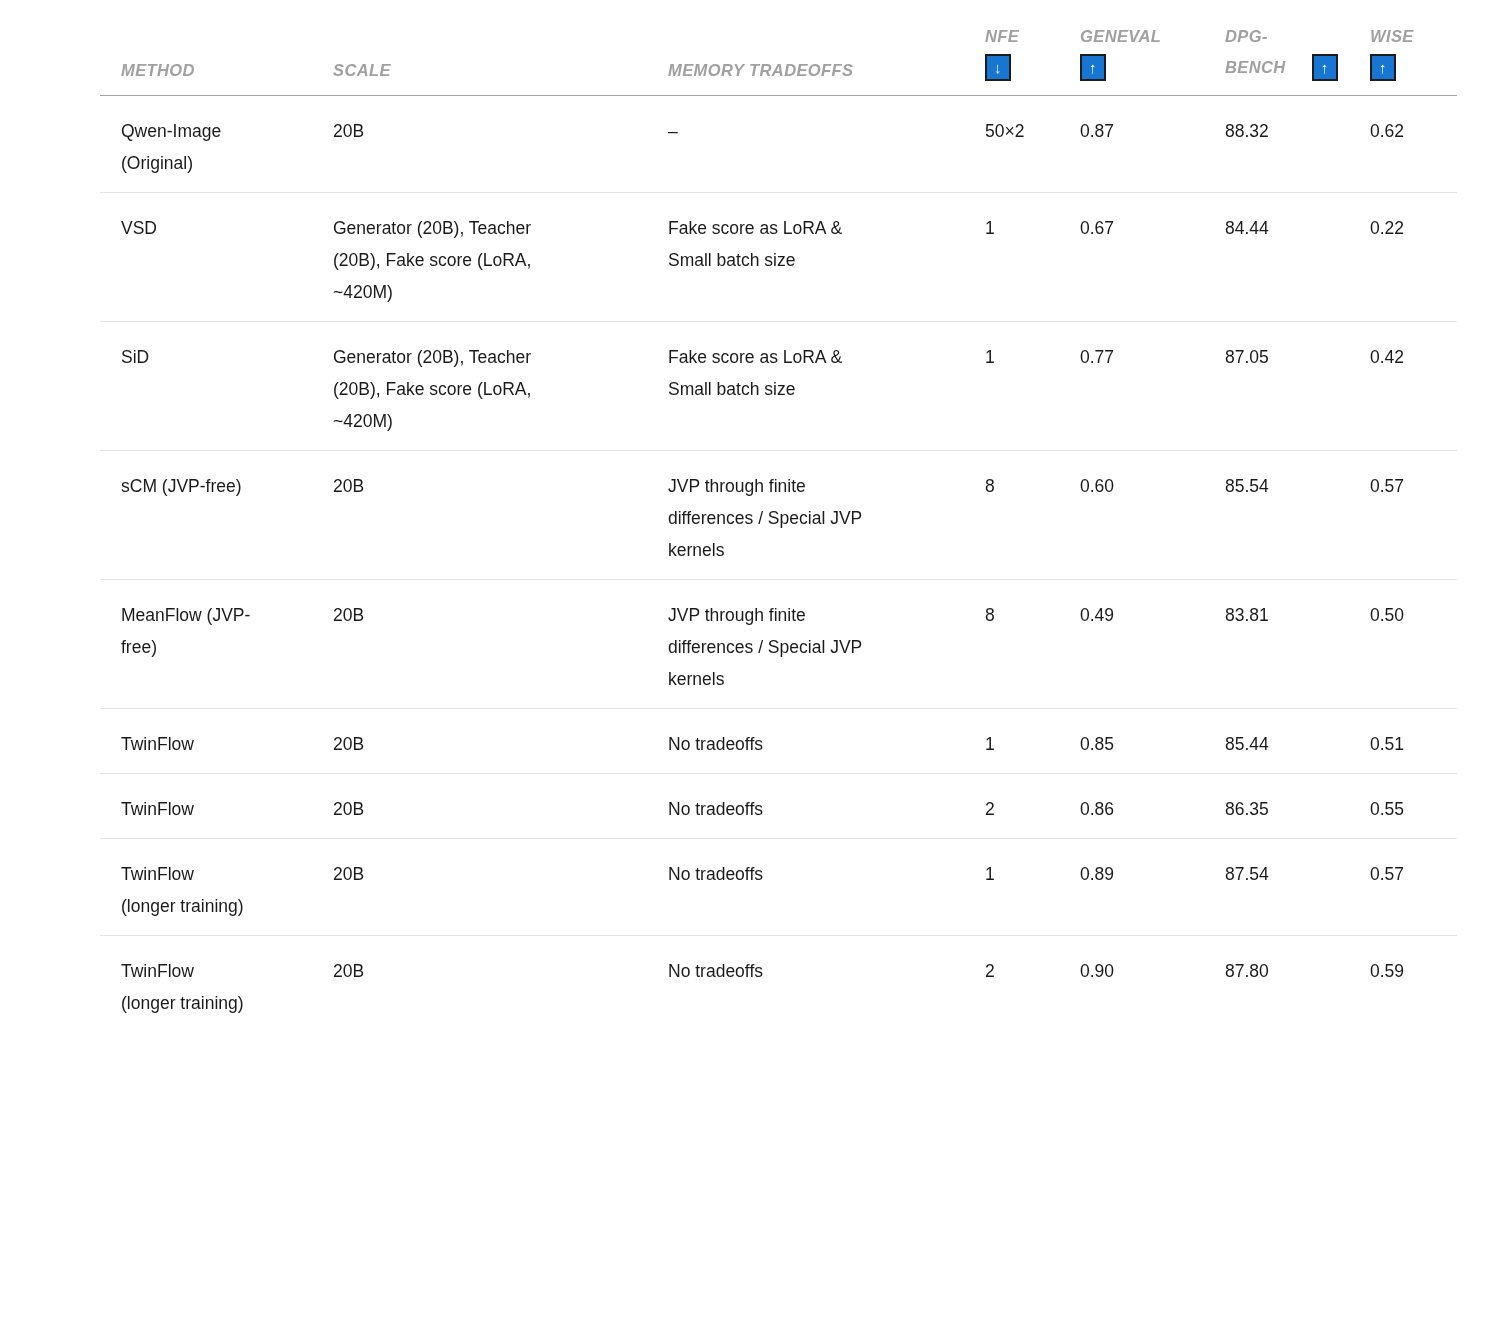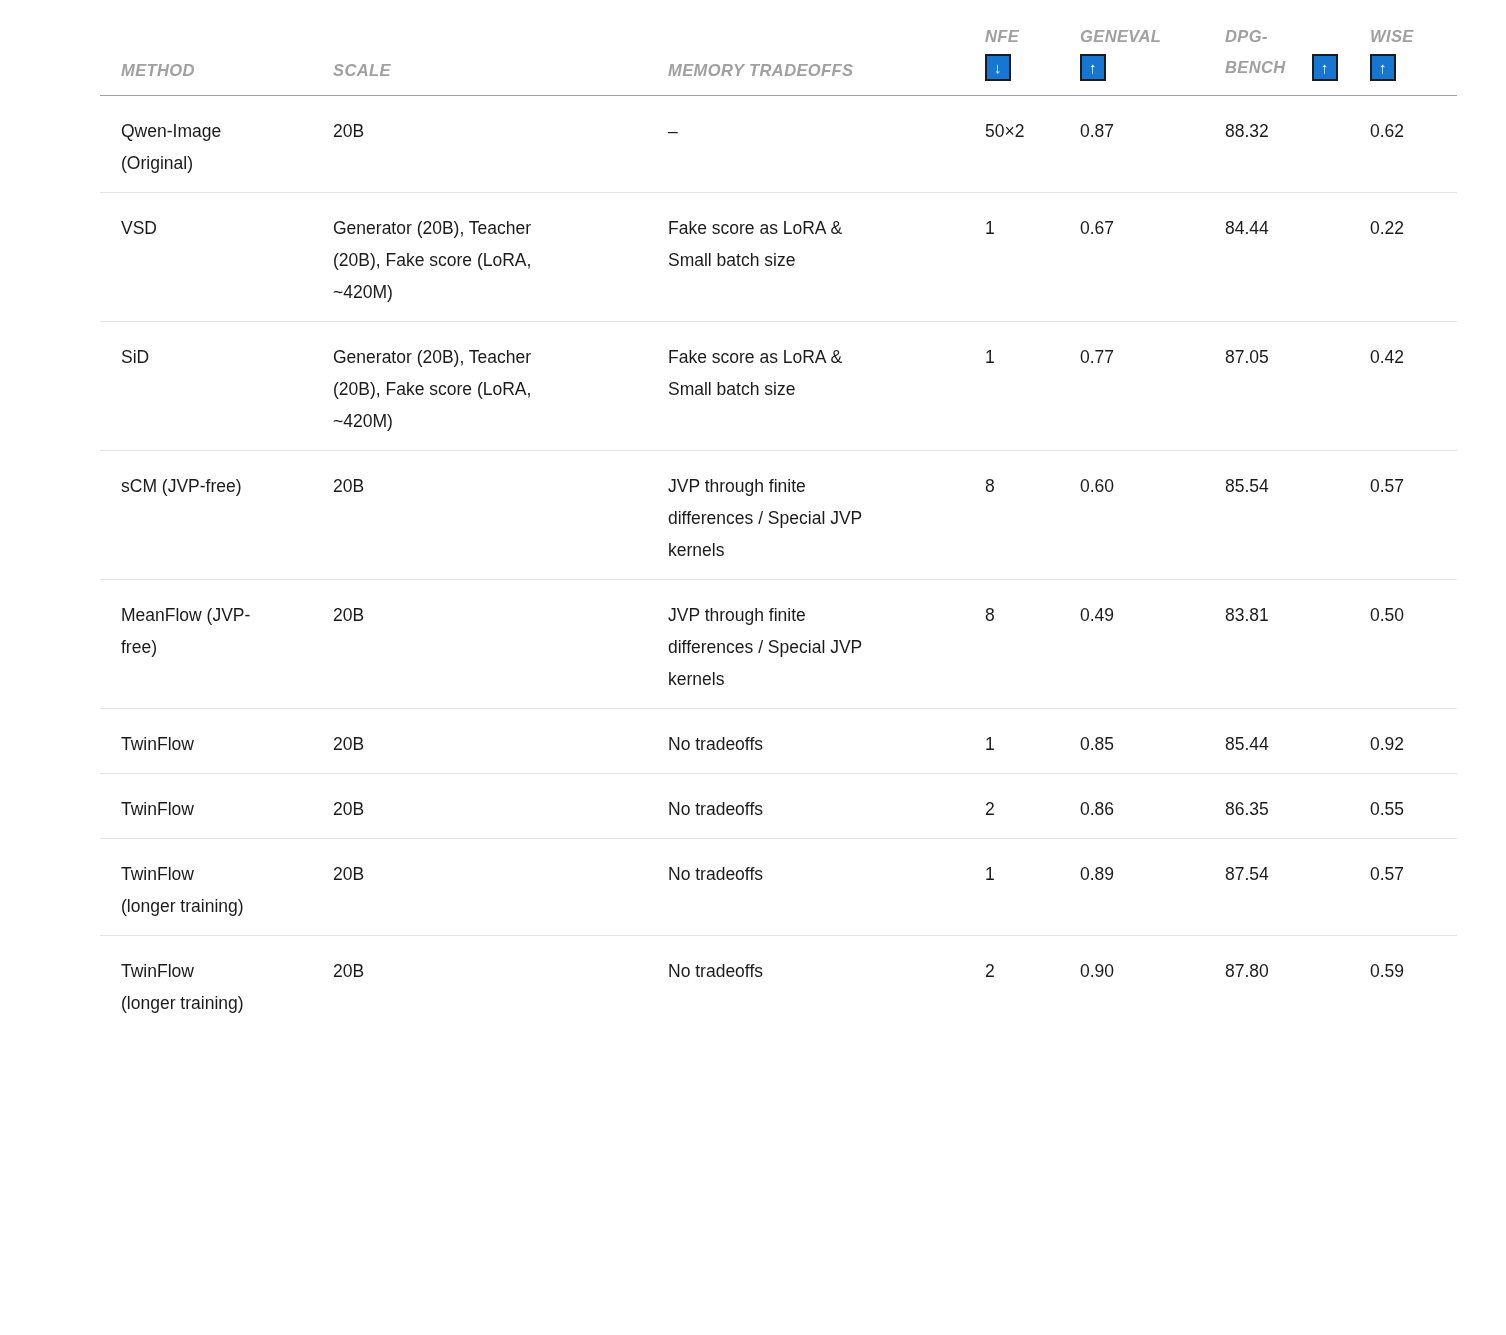--- a/index.html
+++ b/index.html
@@ -219,21 +219,21 @@
           </td>
         <td>
             <div class="inner-scale">20B</div>
           </td>
         <td>
             <div class="inner-trade">No tradeoffs</div>
           </td>
         <td>1</td>
         <td>0.85</td>
         <td>85.44</td>
-        <td>0.92</td>
+        <td>0.51</td>
       </tr>
       <tr class="bold-row">
         <td>
             <div class="inner-method">TwinFlow</div>
           </td>
         <td>
             <div class="inner-scale">20B</div>
           </td>
         <td>
             <div class="inner-trade">No tradeoffs</div>

